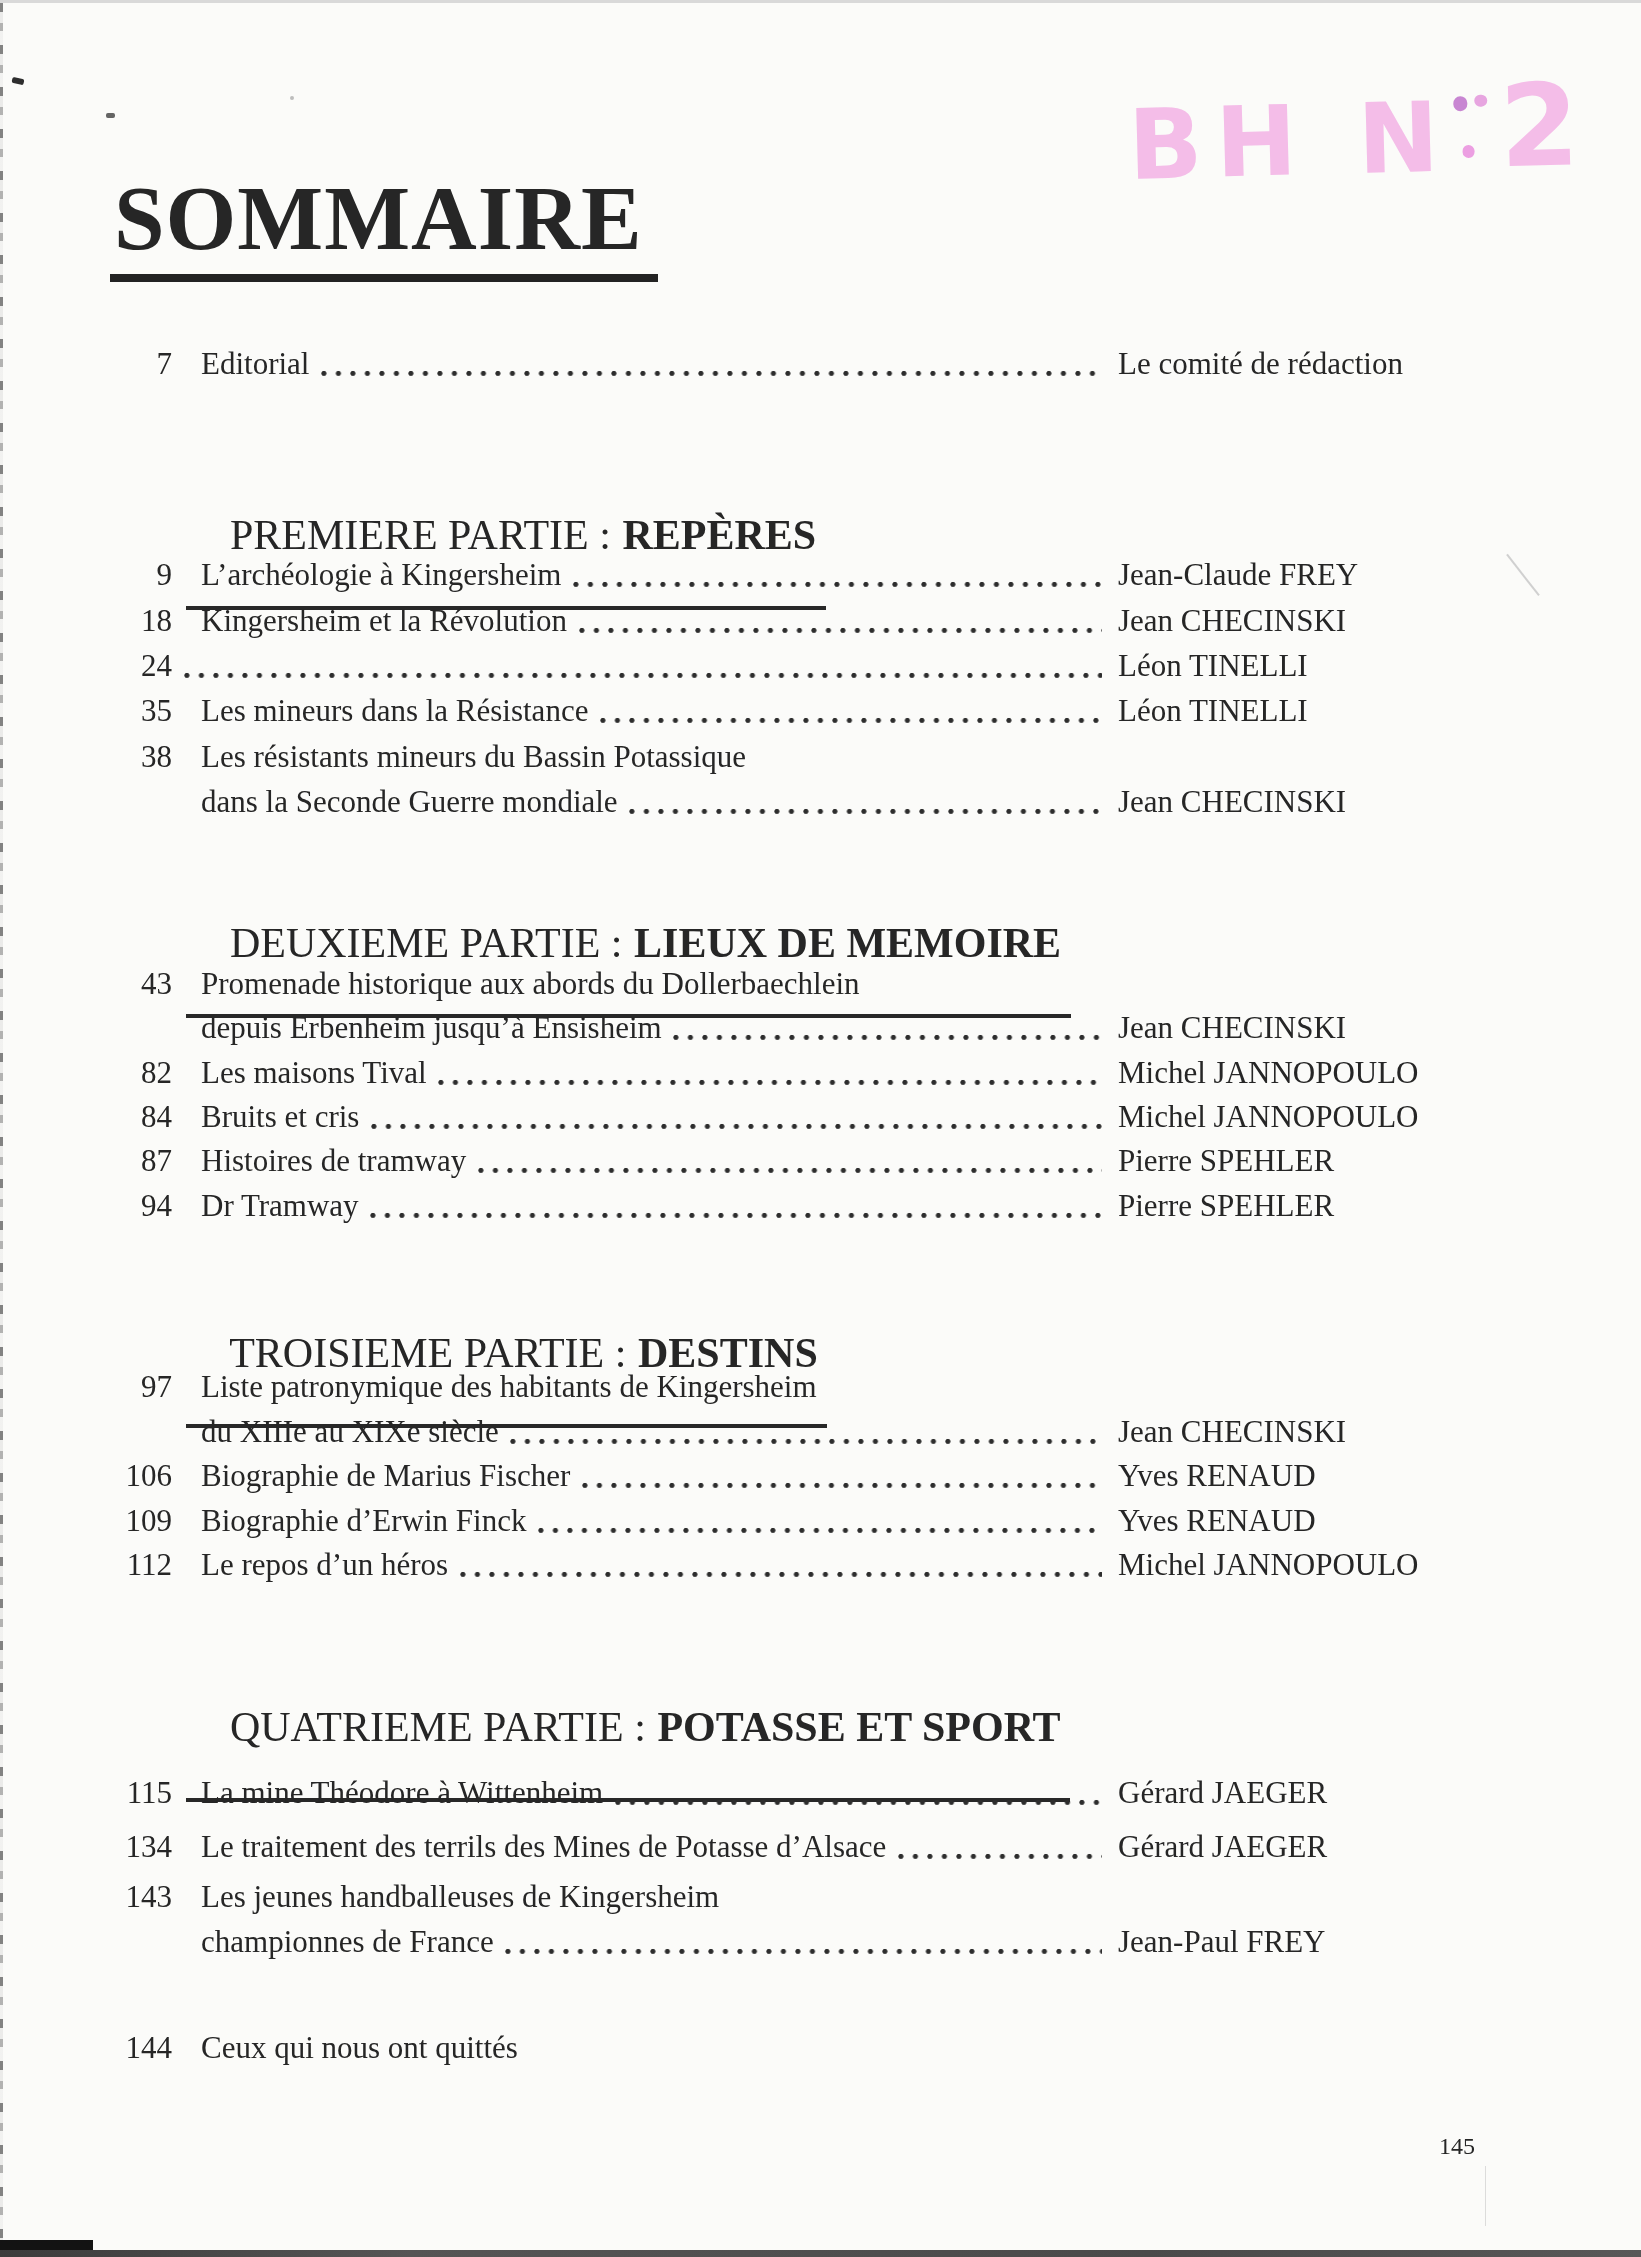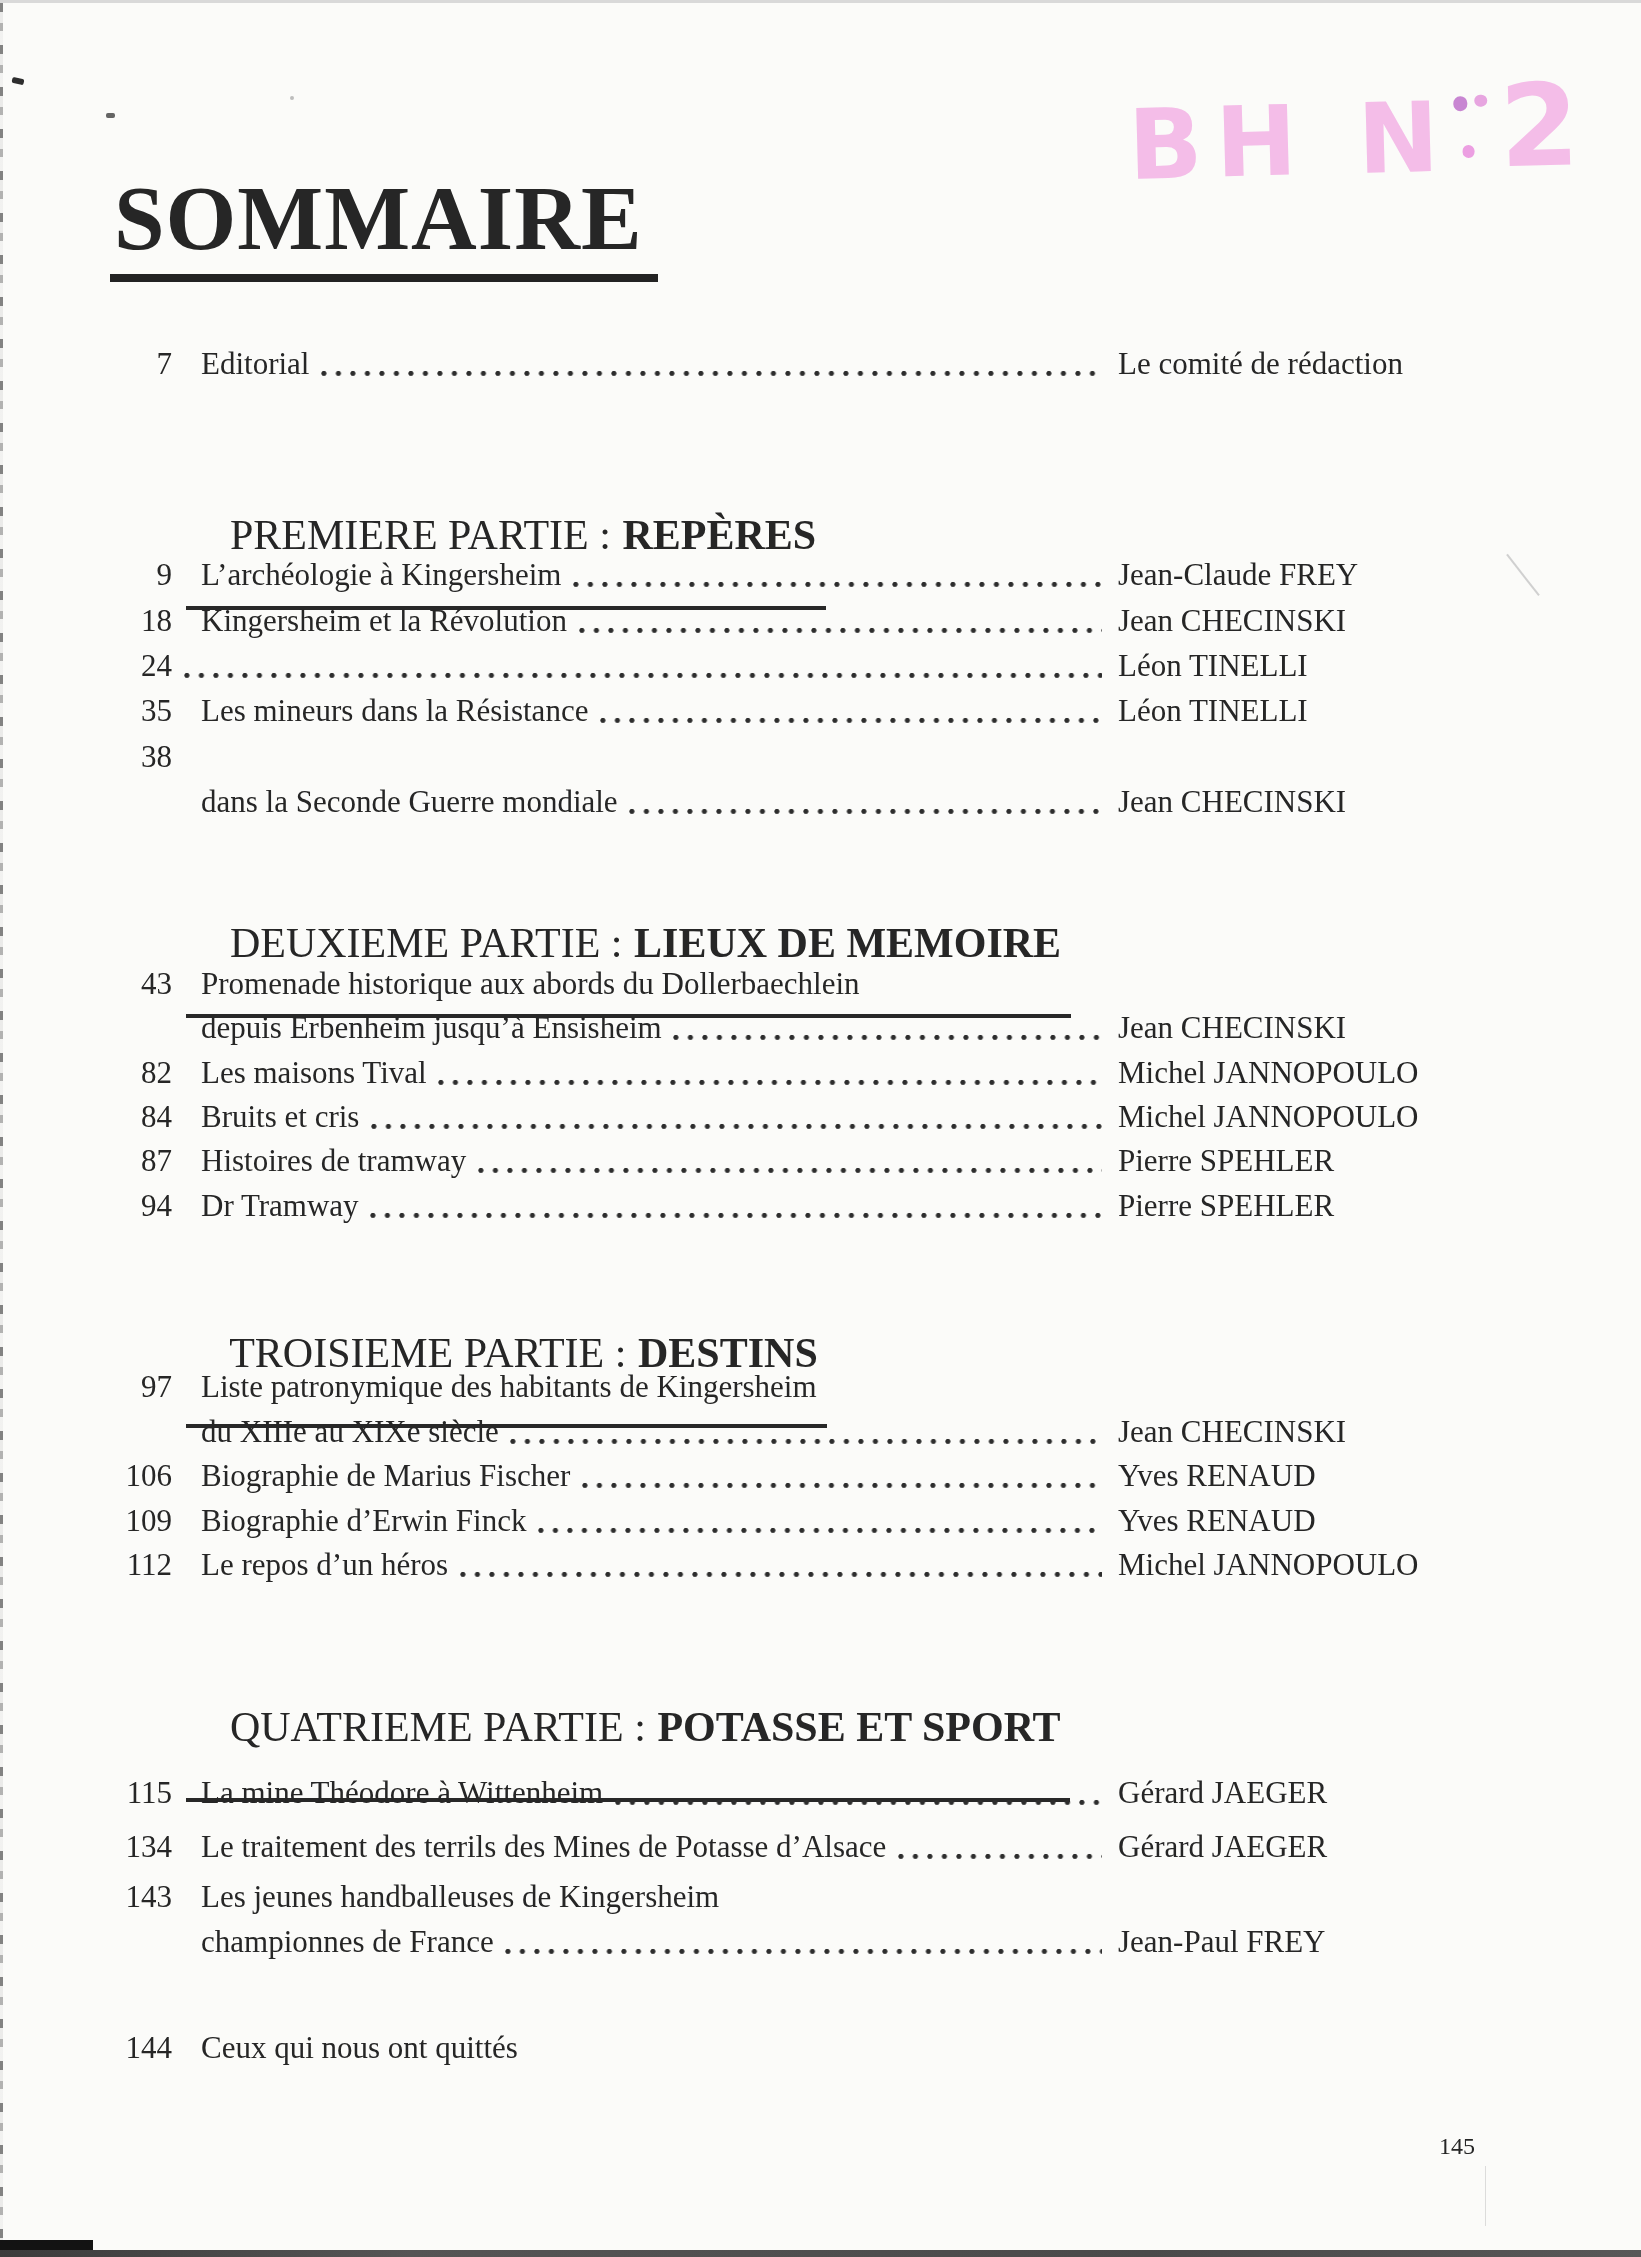--- a/index.html
+++ b/index.html
@@ -137,20 +137,21 @@
     <span class="author">Léon TINELLI</span>
   </div>
   <div class="row" style="top:687px">
     <span class="num">35</span>
     <span class="title">Les mineurs dans la Résistance</span>
     <span class="dots"></span>
     <span class="author">Léon TINELLI</span>
   </div>
   <div class="row" style="top:733px">
     <span class="num">38</span>
+    <span class="title">Les résistants mineurs du Bassin Potassique</span>
   </div>
   <div class="row" style="top:778px">
     <span class="num"></span>
     <span class="title">dans la Seconde Guerre mondiale</span>
     <span class="dots"></span>
     <span class="author">Jean CHECINSKI</span>
   </div>
 
   <div class="heading" style="top:874px">
     <span class="part-label">DEUXIEME PARTIE :</span><span class="part-name">LIEUX DE MEMOIRE</span>

